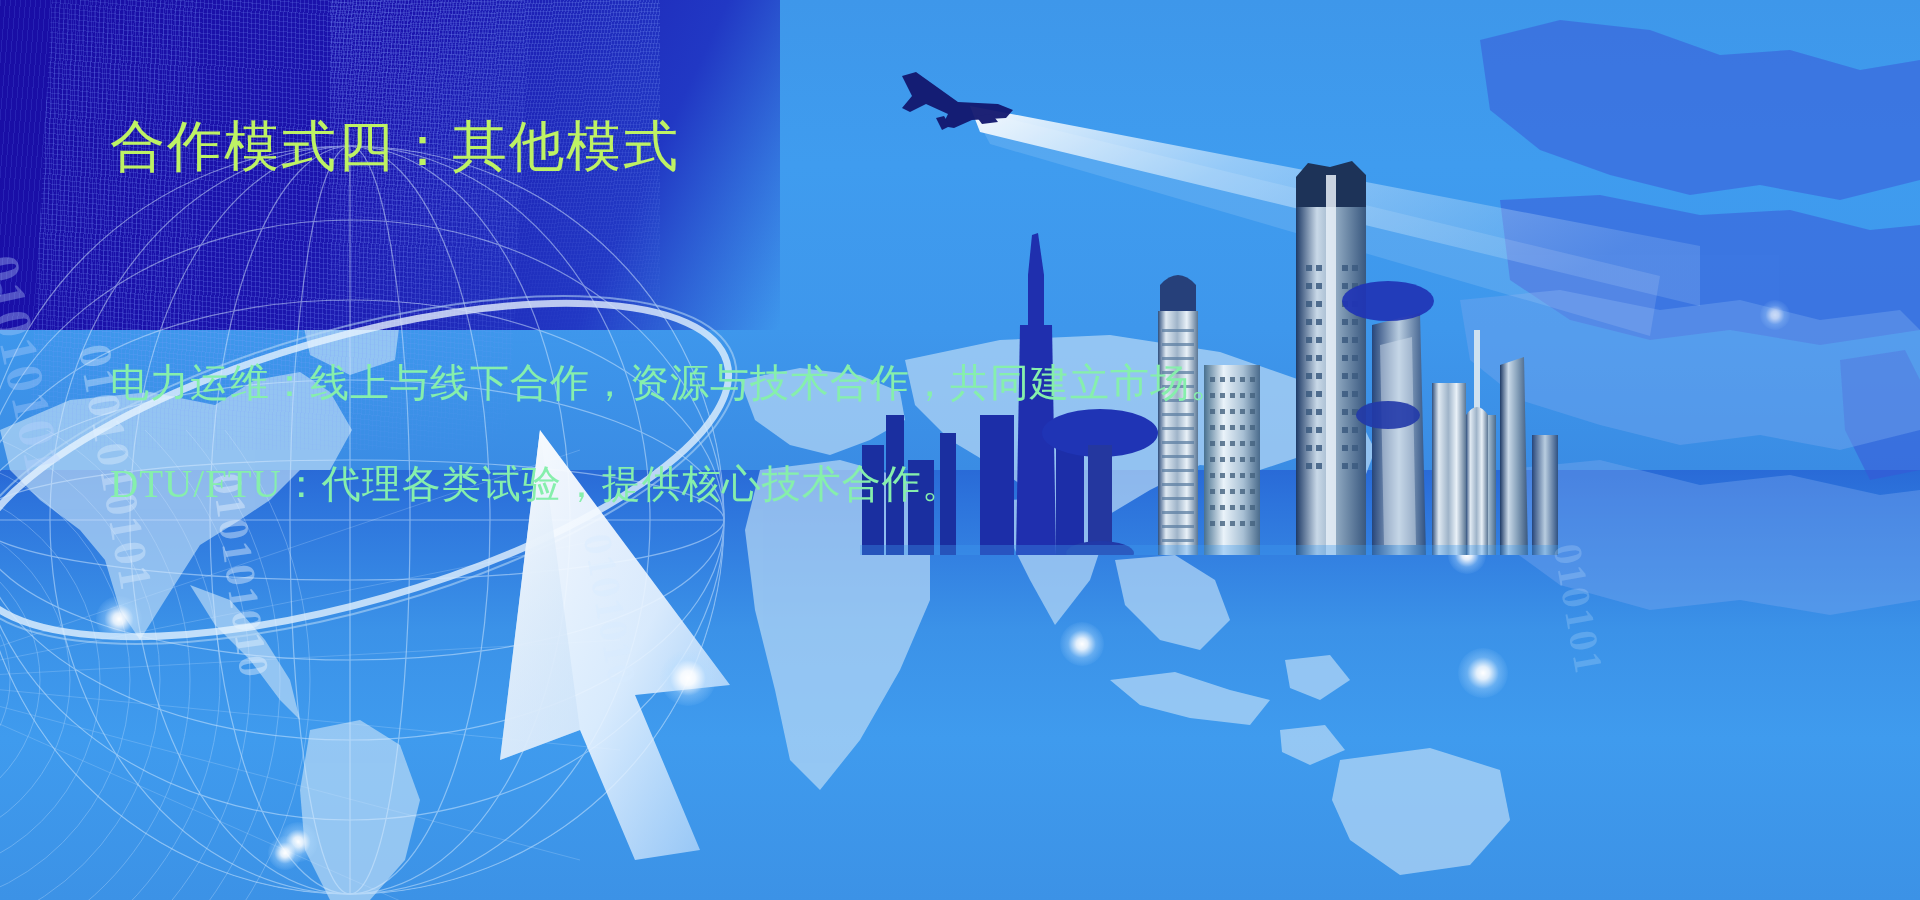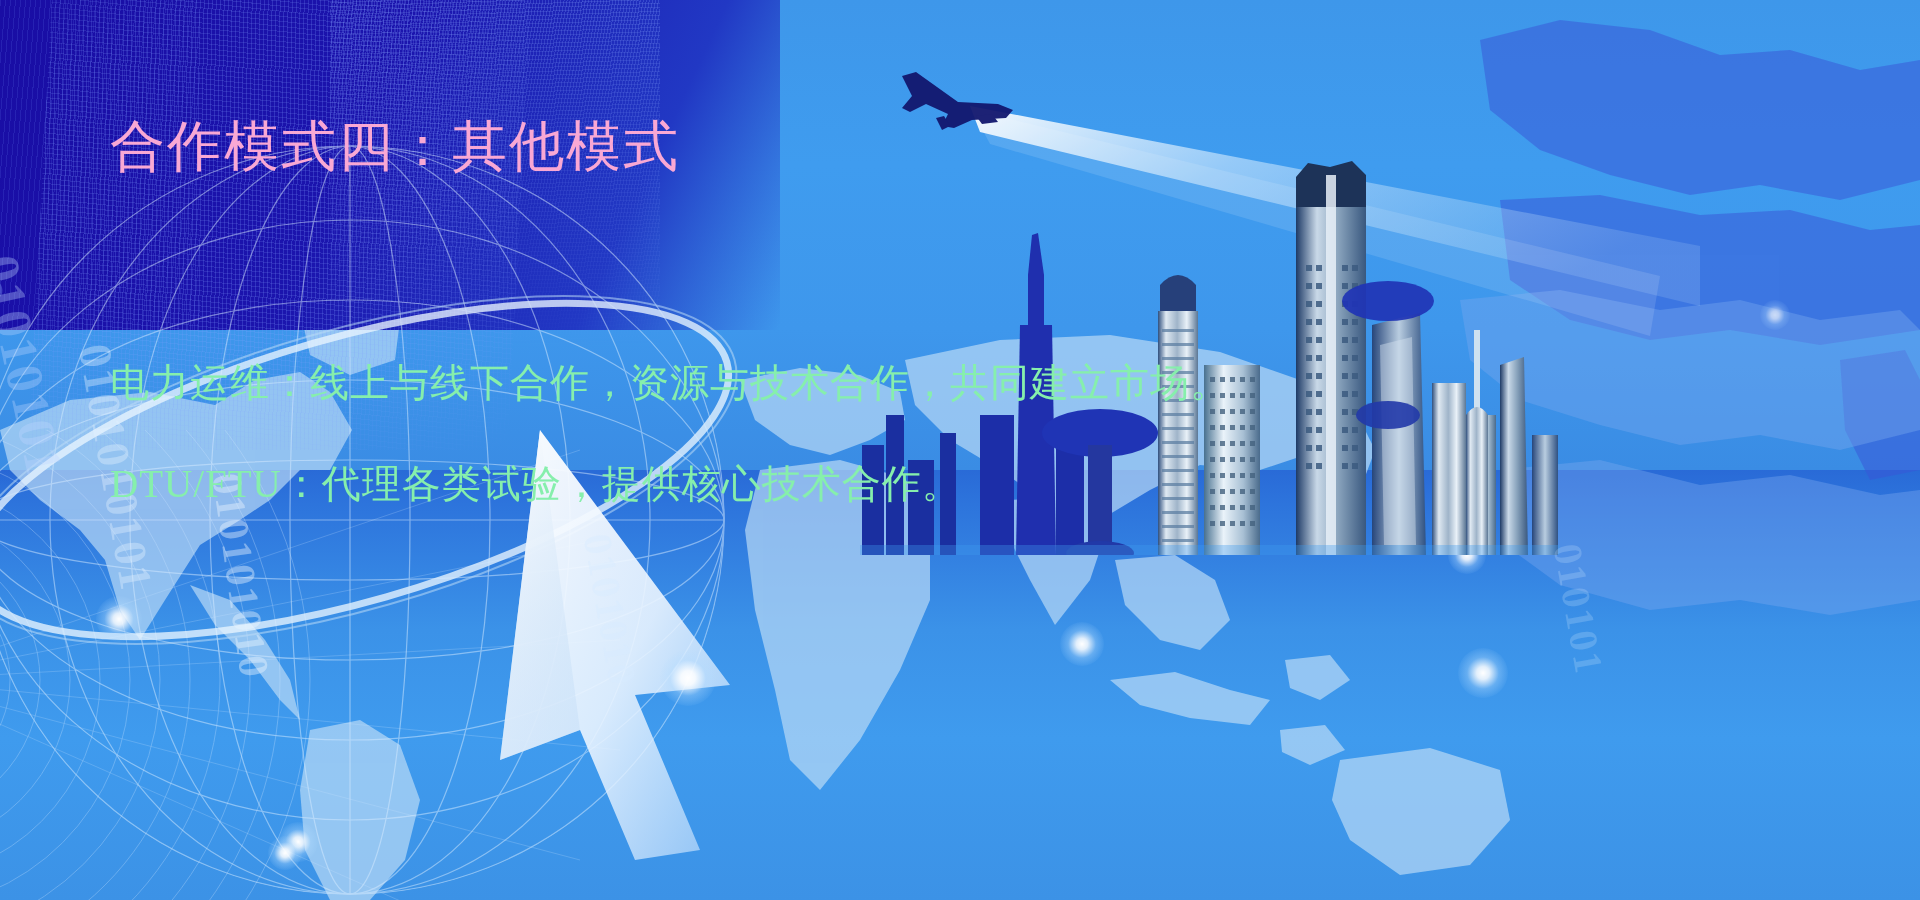--- a/index.html
+++ b/index.html
@@ -114,21 +114,21 @@
   }
   .contrail svg{width:100%;height:100%;}
 
   
   .city{left:860px;bottom:345px;width:700px;height:440px;}
   .city svg{width:100%;height:100%;}
 
   
   .title{
     position:absolute;left:110px;top:110px;
-    color:#f9a8d4;
+    color:#bef264;
     font-size:55px;
     font-weight:400;
     letter-spacing:2px;
     font-family:"DejaVu Sans","Liberation Sans",sans-serif;
     white-space:nowrap;
   }
   .body-line{
     position:absolute;
     color:#86efac;
     font-size:39px;

